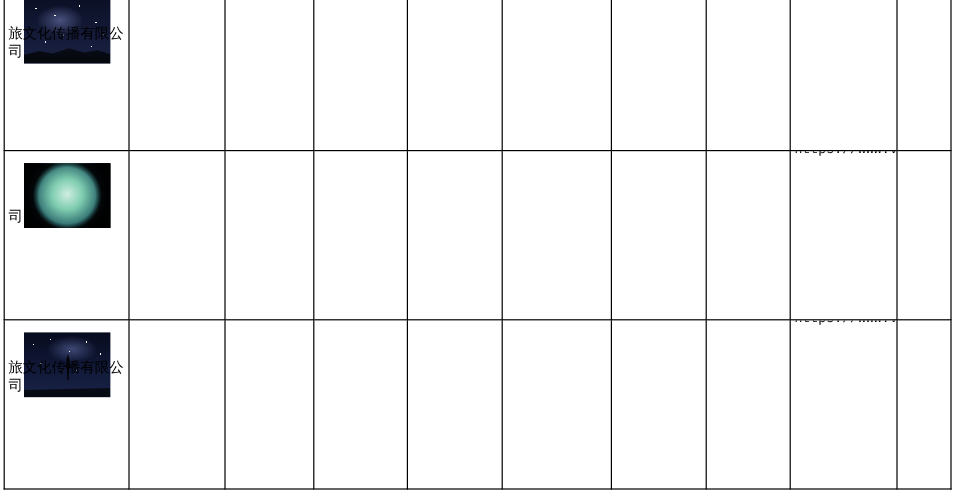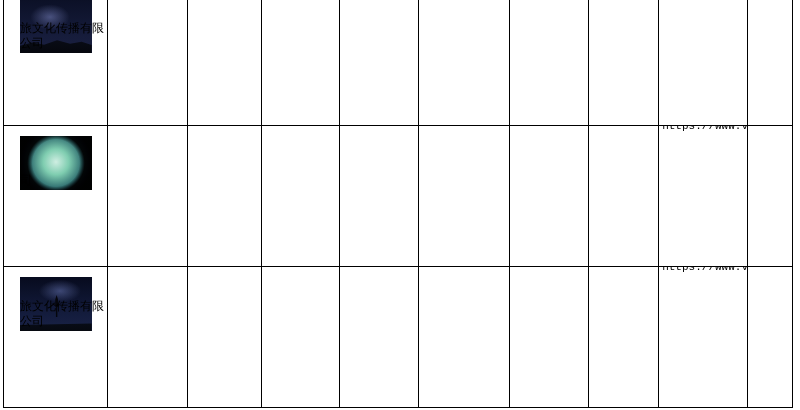--- a/index.html
+++ b/index.html
@@ -118,21 +118,21 @@
     left: 30px;
     bottom: 14px;
     width: 14px;
     height: 22px;
     background: #05060c;
     clip-path: polygon(45% 100%, 45% 55%, 12% 36%, 40% 44%, 40% 20%, 50% 0%, 60% 22%, 60% 46%, 88% 34%, 55% 56%, 55% 100%);
   }
   .name-text {
     position: absolute;
     bottom: 2px;
-    left: 16px;
+    left: 3px;
     right: 2px;
     font-family: "DejaVu Sans", sans-serif;
     font-size: 12px;
     line-height: 15px;
   }
   .row-inner {
     position: relative;
     height: 100%;
   }
   .centered-v {

